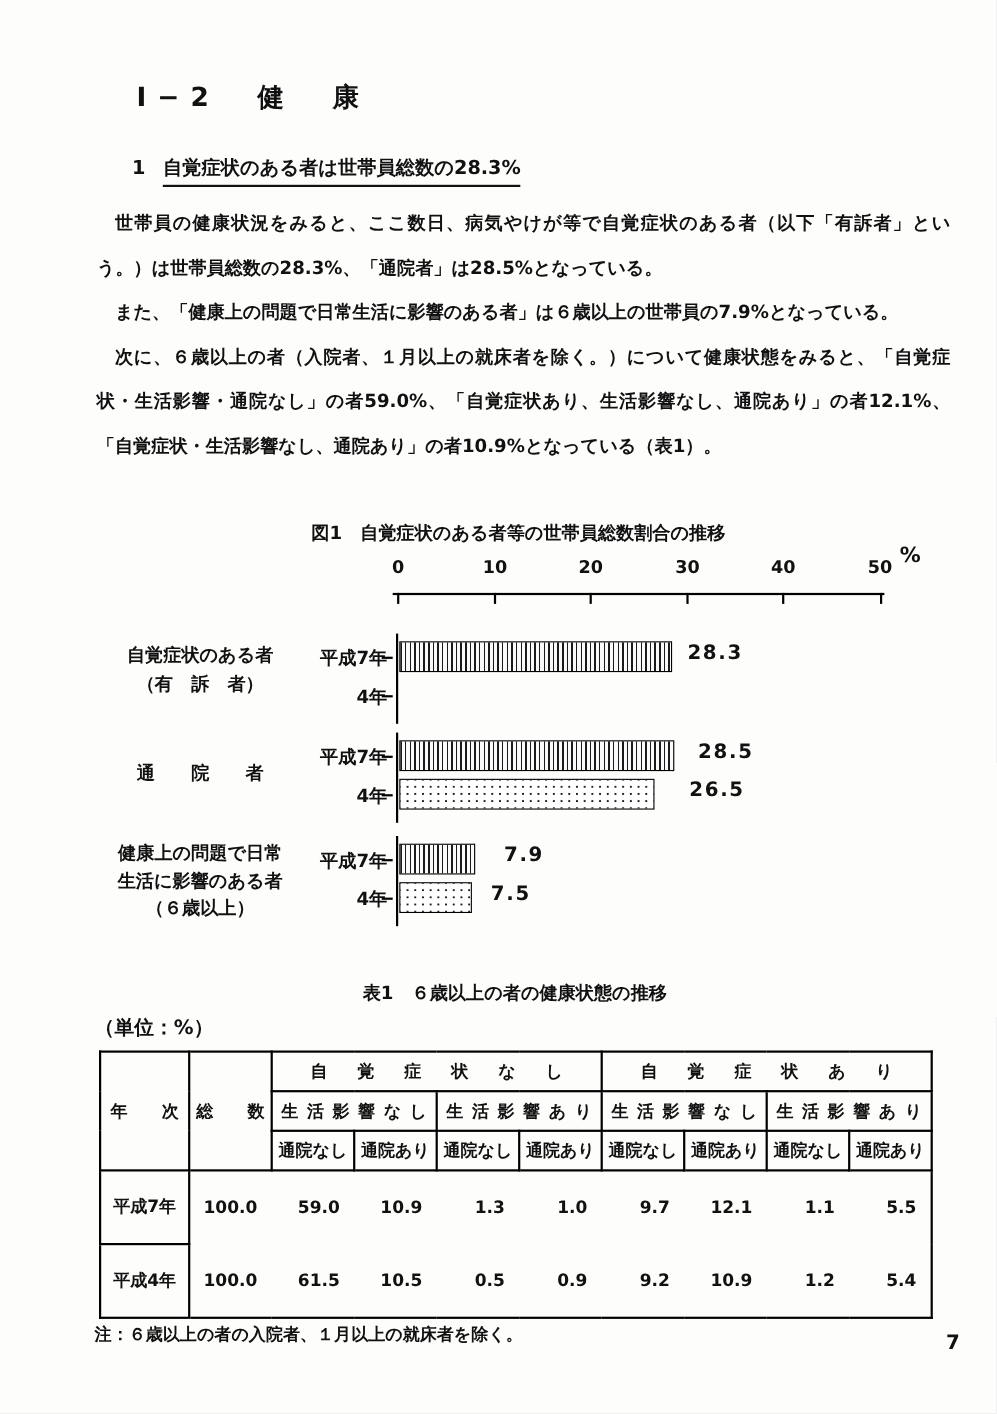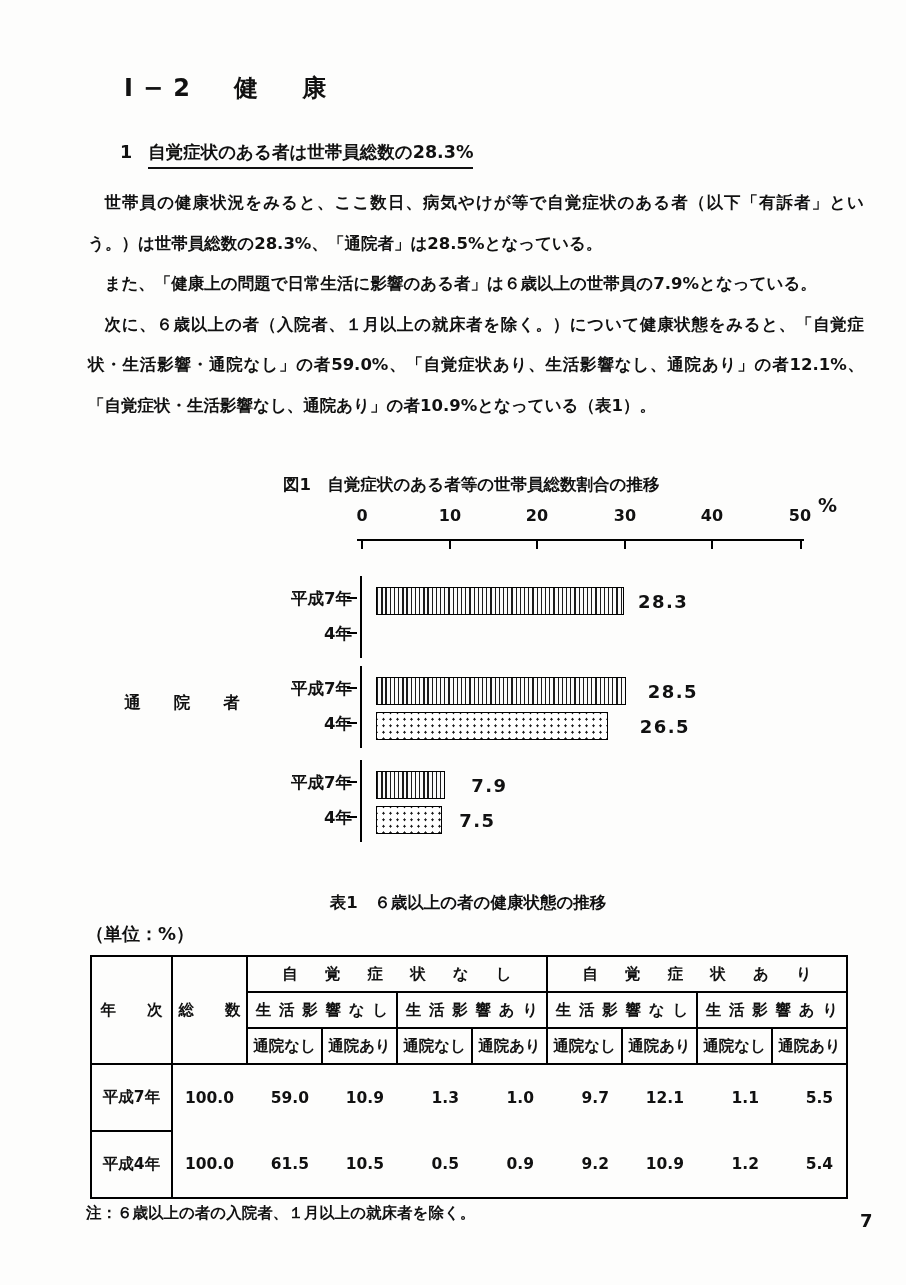--- a/index.html
+++ b/index.html
@@ -48,21 +48,21 @@
   .g-baseline { position:absolute; left:360px; width:2.2px; height:82px; background:#000; }
   .g-label {
     position:absolute; left:94px; width:176px; text-align:center;
     font-size:16.5px; font-weight:700; line-height:26px; white-space:nowrap;
   }
   .year-label {
     position:absolute; left:258px; width:94px; text-align:right;
     font-size:16.5px; font-weight:600; white-space:nowrap;
   }
   .year-tick { position:absolute; left:347px; width:10px; height:2px; background:#000; }
-  .bar-row { position:absolute; left:376px; height:36px; display:flex; align-items:center; }
+  .bar-row { position:absolute; left:363px; height:36px; display:flex; align-items:flex-start; }
   .bar { height:28px; border:1.6px solid #000; background:#fff; }
   .bar.hatch {
     background-image:repeating-linear-gradient(90deg,#1a1a1a 0px,#1a1a1a 1.3px,#fafafa 1.3px,#fafafa 4.2px);
   }
   .bar.dots {
     background-color:#fff;
     background-image:radial-gradient(circle,#1a1a1a 1.15px,transparent 1.3px);
     background-size:7px 6.5px; background-position:3px 3px;
   }
   .bar-value { font-size:18px; font-weight:600; letter-spacing:1.5px; white-space:nowrap; }
@@ -127,20 +127,24 @@
 
     <div class="axis-line"></div>
     <div class="axis-tick" style="left:361px"></div>
     <div class="axis-tick" style="left:449px"></div>
     <div class="axis-tick" style="left:536px"></div>
     <div class="axis-tick" style="left:624px"></div>
     <div class="axis-tick" style="left:711px"></div>
     <div class="axis-tick" style="left:800px"></div>
 
     <div class="g-baseline" style="top:106px"></div>
+    <div class="g-label" style="top:113px">
+      <div>自覚症状のある者</div>
+      <div>（有　訴　者）</div>
+    </div>
     <div class="year-label" style="top:118px">平成7年</div>
     <div class="year-tick" style="top:127px"></div>
     <div class="bar-row" style="top:113px">
       <div class="bar hatch" style="width: 247.908px;"></div>
       <span class="bar-value" style="margin-left: 14px;">28.3</span>
     </div>
     <div class="year-label" style="top:153px">4年</div>
     <div class="year-tick" style="top:162px"></div>
 
     <div class="g-baseline" style="top:196px"></div>
@@ -154,20 +158,25 @@
       <span class="bar-value" style="margin-left: 22px;">28.5</span>
     </div>
     <div class="year-label" style="top:243px">4年</div>
     <div class="year-tick" style="top:252px"></div>
     <div class="bar-row" style="top:238px">
       <div class="bar dots" style="width: 232.14px;"></div>
       <span class="bar-value" style="margin-left: 31.52px;">26.5</span>
     </div>
 
     <div class="g-baseline" style="top:290px"></div>
+    <div class="g-label" style="top:293px; line-height:25px;">
+      <div>健康上の問題で日常</div>
+      <div>生活に影響のある者</div>
+      <div>（６歳以上）</div>
+    </div>
     <div class="year-label" style="top:302px">平成7年</div>
     <div class="year-tick" style="top:311px"></div>
     <div class="bar-row" style="top:297px">
       <div class="bar hatch" style="width: 69.204px;"></div>
       <span class="bar-value" style="margin-left: 26px;">7.9</span>
     </div>
     <div class="year-label" style="top:337px">4年</div>
     <div class="year-tick" style="top:346px"></div>
     <div class="bar-row" style="top:332px">
       <div class="bar dots" style="width: 65.7px;"></div>

